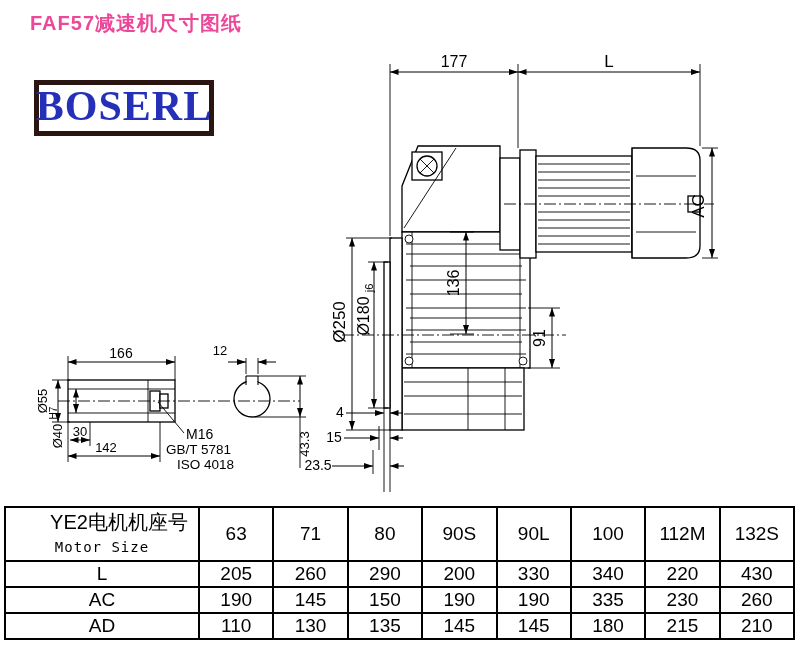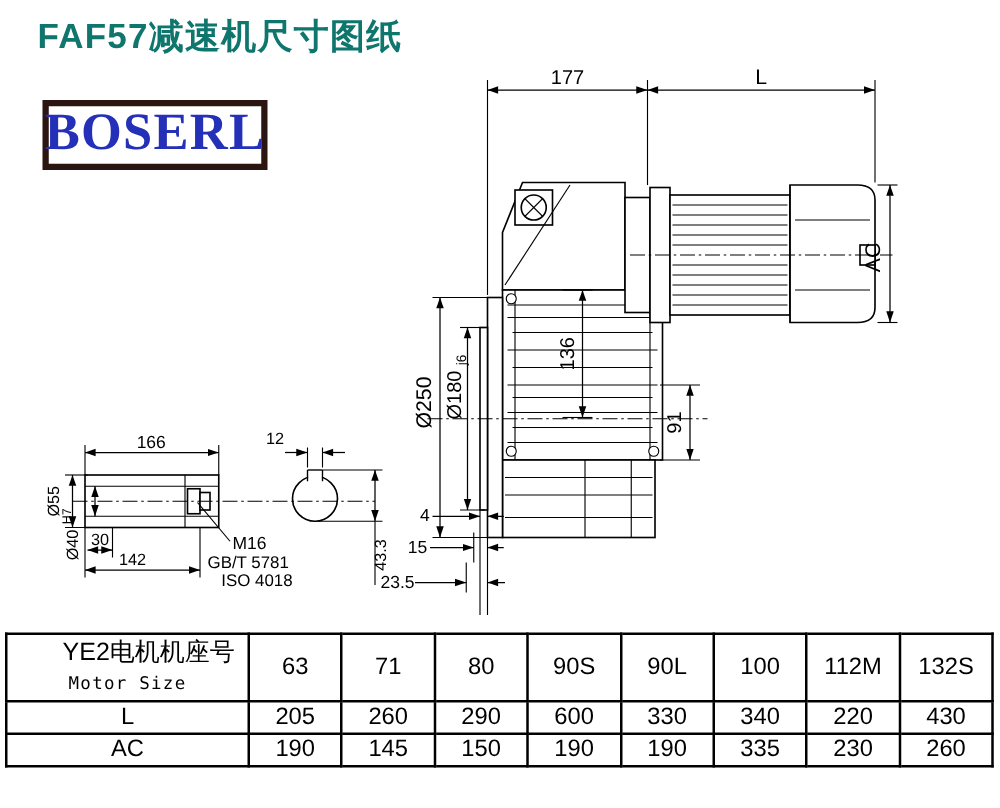--- a/index.html
+++ b/index.html
@@ -3,22 +3,22 @@
 <meta charset="utf-8">
 <style>
   * { margin:0; padding:0; box-sizing:border-box; }
   html,body { background:#ffffff; }
   .page {
     position:relative; width:800px; height:646px; background:#fff; overflow:hidden;
     font-family:"Liberation Sans", sans-serif;
   }
   .title {
     position:absolute; left:30px; top:10px;
-    font-size:28px; font-weight:bold; letter-spacing:1px;
-    color:#0f766e;
+    font-size:20px; font-weight:bold; letter-spacing:1px;
+    color:#ec4899;
   }
   .logo {
     position:absolute; left:34px; top:80px; width:180px; height:56px;
     border:5px solid #2a1510; background:#fff;
     display:flex; justify-content:center;
   }
   .logo span {
     font-family:"Liberation Serif", serif;
     font-size:42px; font-weight:bold; color:#2430b8; letter-spacing:1px;
     line-height:1;
@@ -259,33 +259,44 @@
       <td>90L</td>
       <td>100</td>
       <td>112M</td>
       <td>132S</td>
     </tr>
     <tr>
       <td>L</td>
       <td>205</td>
       <td>260</td>
       <td>290</td>
-      <td>600</td>
+      <td>200</td>
       <td>330</td>
       <td>340</td>
       <td>220</td>
       <td>430</td>
     </tr>
     <tr>
       <td>AC</td>
       <td>190</td>
       <td>145</td>
       <td>150</td>
       <td>190</td>
       <td>190</td>
       <td>335</td>
       <td>230</td>
       <td>260</td>
     </tr>
+    <tr>
+      <td>AD</td>
+      <td>110</td>
+      <td>130</td>
+      <td>135</td>
+      <td>145</td>
+      <td>145</td>
+      <td>180</td>
+      <td>215</td>
+      <td>210</td>
+    </tr>
   </tbody>
     </table>
 
 </div>
 
 </body></html>

